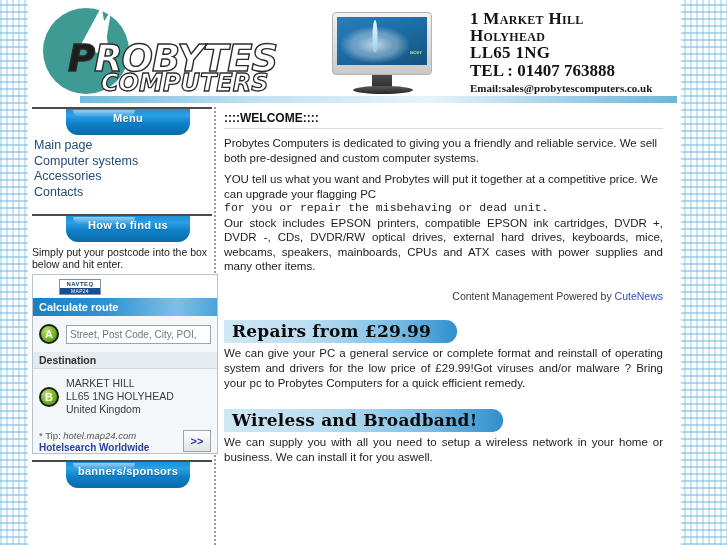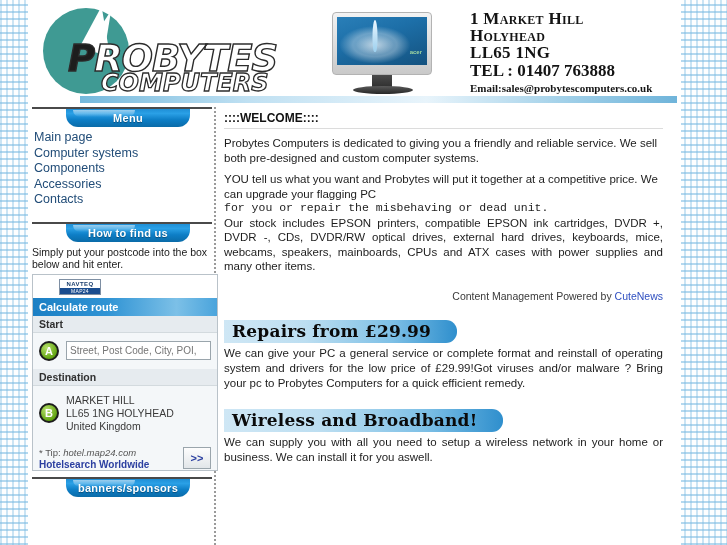--- a/index.html
+++ b/index.html
@@ -169,21 +169,21 @@
     border-right: 2px dotted #9a9a9a;
     position: relative;
     background: #fff;
   }
 
   .panel { background: #fff; }
   .panel-sep { border-top: 2px solid #4a4a4a; margin: 0 2px; }
 
   .cap-bar-wrap { padding: 0 2px; }
   .cap-bar {
-    height: 18px;
+    height: 26px;
     margin: 0 22px 0 34px;
     border-radius: 0 0 12px 12px;
     background: linear-gradient(180deg, #1f8fd6 0%, #2aa0e6 25%, #0d7ec6 60%, #0a6ba8 100%);
     color: #fff;
     font-size: 11px; font-weight: bold;
     text-align: center; line-height: 18px;
     letter-spacing: .3px;
     text-shadow: 0 1px 1px rgba(0,0,0,.35);
     position: relative;
     overflow: hidden;
@@ -375,23 +375,20 @@
             <div class="cap-bar">Menu</div>
           </div>
           <ul class="menu-list">
             <li>
                 <a href="#">Main page</a>
               </li>
             <li>
                 <a href="#">Computer systems</a>
               </li>
             <li>
-                <a href="#">Components</a>
-              </li>
-            <li>
                 <a href="#">Accessories</a>
               </li>
             <li>
                 <a href="#">Contacts</a>
               </li>
           </ul>
         </div>
 
         <div class="panel">
           <div class="panel-sep"></div>
@@ -401,21 +398,20 @@
           <div class="howto-text">Simply put your postcode into the box below and hit enter.</div>
 
           <div class="map24">
             <div class="navteq">
               <div class="navteq-box">
                 <div class="t1">NAVTEQ</div>
                 <div class="t2">MAP24</div>
               </div>
             </div>
             <div class="calc-bar">Calculate route</div>
-            <div class="sec-label">Start</div>
             <div class="pt-row">
               <div class="pin">A</div>
               <input class="route-input" type="text" placeholder="Street, Post Code, City, POI," style="">
             </div>
             <div class="sec-label">Destination</div>
             <div class="pt-row">
               <div class="pin">B</div>
               <div class="dest-lines">
                 <div>MARKET HILL</div>
                 <div>LL65 1NG HOLYHEAD</div>

